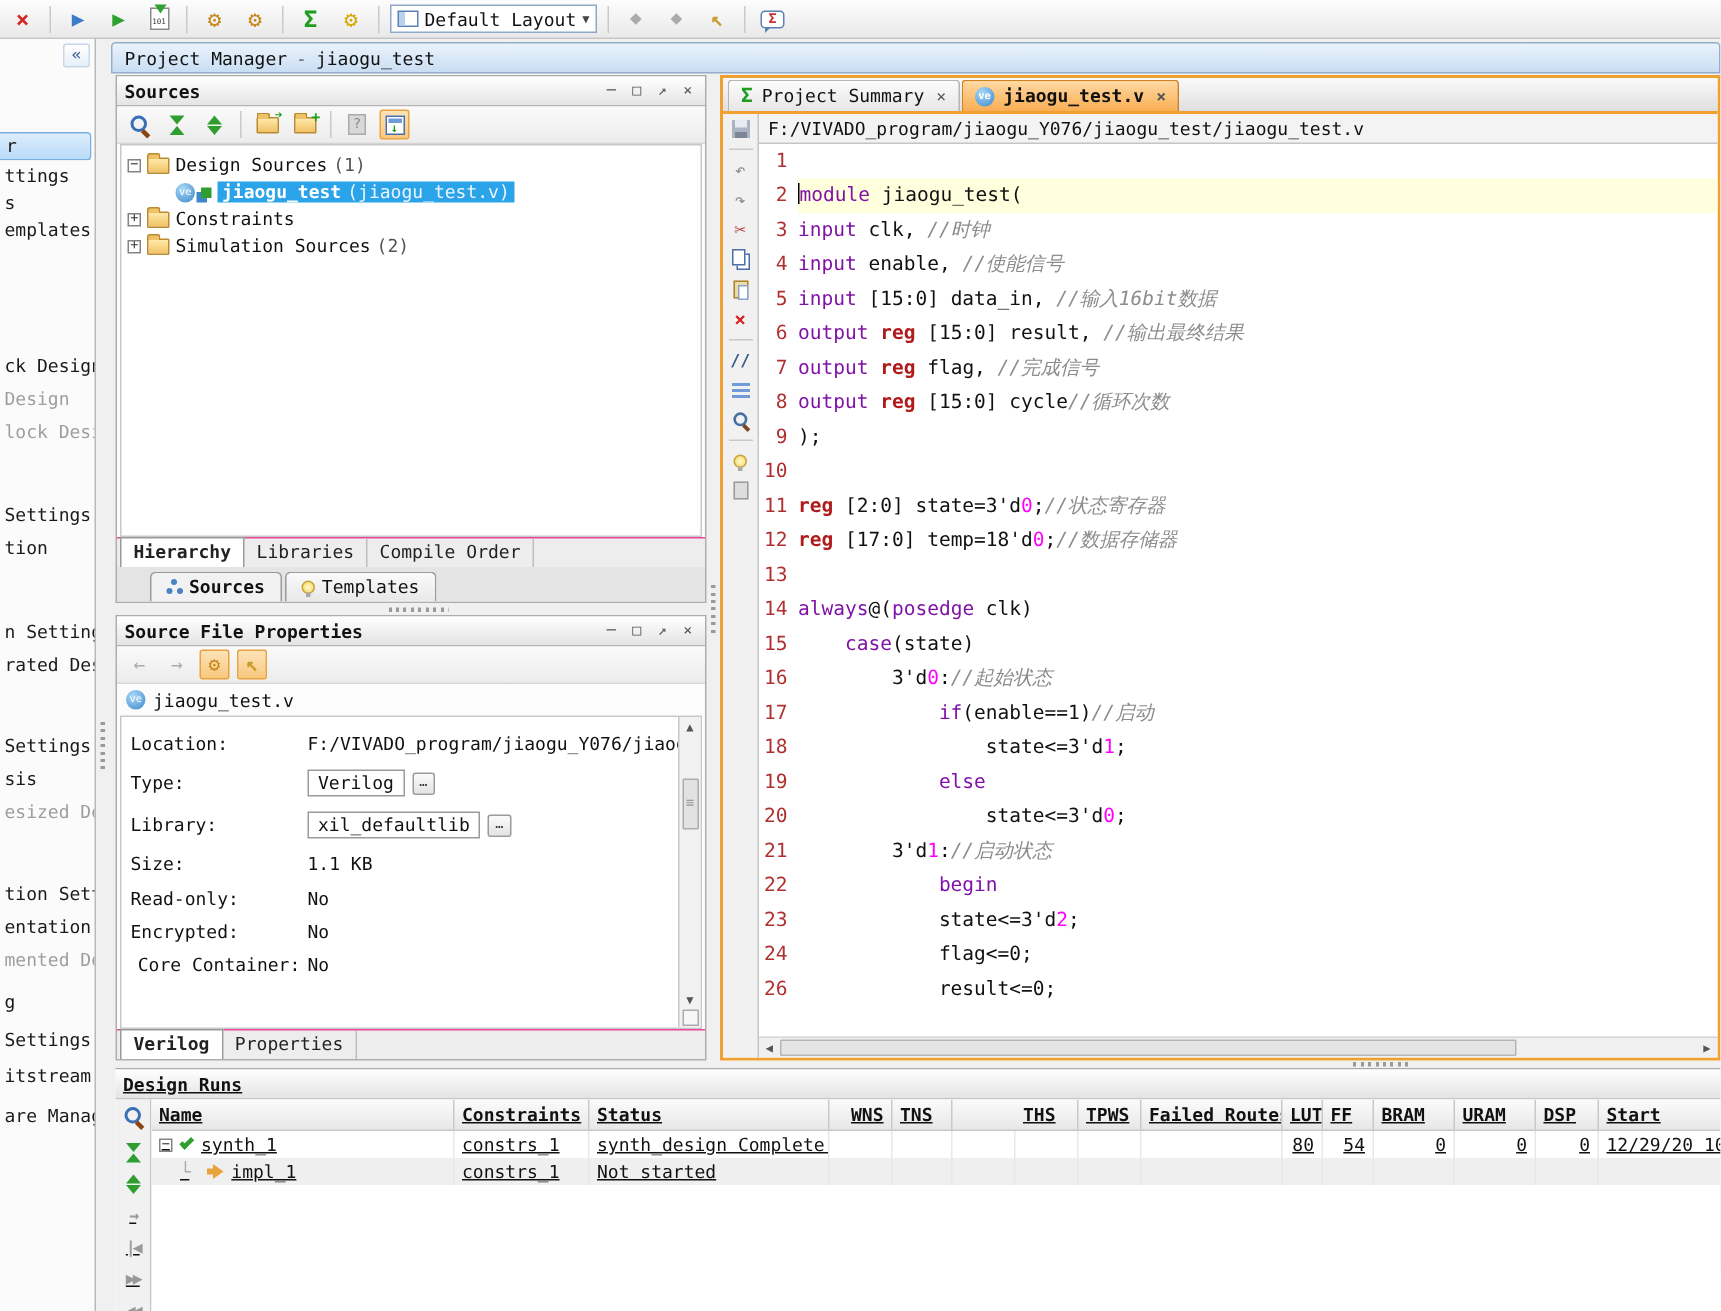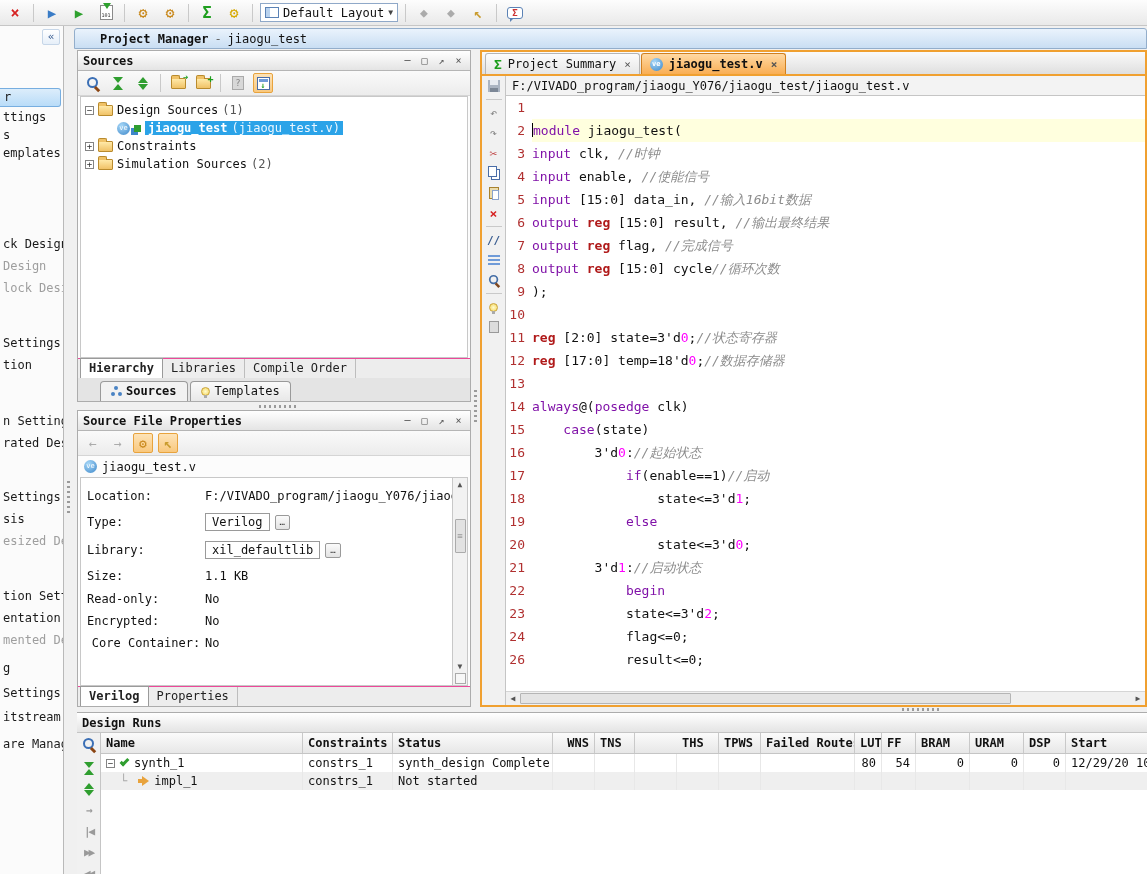--- a/index.html
+++ b/index.html
@@ -36,21 +36,21 @@
   .fn-collapse{position:absolute;top:3px;right:3px;width:18px;height:16px;border:1px solid #C6D6E8;border-radius:2px;background:linear-gradient(#FFF,#E6EFF9);text-align:center;line-height:14px;color:#35598E;font-size:11px;}
   .fn-item{position:absolute;left:3px;white-space:nowrap;font-size:12px;color:#1a1a1a;}
   .fn-item.gray{color:#9E9E9E;}
   .fn-item.sel{left:0;padding:1px 4px 2px 4px;background:linear-gradient(#DCEDFB,#B9DCF8);border:1px solid #77AEE0;border-left:none;border-radius:0 3px 3px 0;width:61px;}
   .fn-splitter{width:10px;flex:none;background:#F0F0F0;position:relative;}
   .vdots{position:absolute;top:455px;left:3px;width:3px;height:34px;background:repeating-linear-gradient(#9A9A9A 0 2px,transparent 2px 5px);}
 
   .content{flex:1;display:flex;flex-direction:column;min-width:0;}
   .pm-header{height:21px;flex:none;margin:2px 0 1px 0;border:1px solid #93AECB;border-radius:3px 3px 0 0;
     background:linear-gradient(#EAF3FC,#C9DEF3);display:flex;align-items:center;padding:0 8px;gap:6px;}
-  .pm-title{font-weight:bold;margin-left:17px;}
+  .pm-title{font-weight:normal;}
   .pm-dash{color:#666;}
 
   .cols{flex:1;display:flex;min-height:0;position:relative;}
   .leftcol{width:394px;flex:none;display:flex;flex-direction:column;margin-left:3px;min-height:0;}
   .vsplit{width:9px;flex:none;position:relative;}
   .vsplit .vdots{top:340px;left:3px;}
 
   
   .panel{background:#FCFCFC;border:1px solid #ACACAC;display:flex;flex-direction:column;min-height:0;}
   .ptitle{height:20px;flex:none;background:linear-gradient(#FFFFFF,#E4E4E4);border-bottom:1px solid #B5B5B5;
@@ -160,21 +160,21 @@
   .tok-num{color:#F0F;}
   .tok-cmt{color:#8C8C8C;font-style:italic;}
   .hscroll{grid-row:3;grid-column:2;background:#F0F0F0;border-top:1px solid #D5D5D5;display:flex;align-items:center;}
   .harrow{width:14px;height:13px;font-size:8px;color:#555;text-align:center;line-height:13px;flex:none;}
   .hthumb{height:11px;flex:1;margin-right:120px;background:#E4E4E4;border:1px solid #B5B5B5;border-radius:1px;}
 
   .gap-splitter{height:5px;flex:none;position:relative;}
   .gap-splitter .hdots{left:auto;right:205px;top:1px;}
 
   
-  .runs{height:162px;flex:none;display:flex;flex-direction:column;margin-left:3px;border-top:1px solid #ACACAC;background:#FCFCFC;}
+  .runs{height:162px;flex:none;display:flex;flex-direction:column;margin-left:3px;border-top:1px solid #ACACAC;background:#FCFCFC;text-decoration:underline;}
   .runs .ptitle{border:none;border-bottom:1px solid #C5C5C5;}
   .runs-body{flex:1;display:flex;min-height:0;}
   .runs-tools{width:24px;flex:none;background:#F1F1F1;border-right:1px solid #C5C5C5;display:flex;flex-direction:column;align-items:center;padding-top:4px;gap:8px;}
   .rt-gray{color:#9A9A9A;font-size:11px;font-weight:bold;letter-spacing:-2px;}
   .runs-table{flex:1;overflow:hidden;background:#fff;}
   .dr-row{display:flex;height:18px;line-height:18px;white-space:nowrap;}
   .dr-row.head{height:21px;line-height:21px;background:linear-gradient(#FBFBFB,#E7E7E7);border-bottom:1px solid #C5C5C5;font-weight:bold;}
   .dr-row.shade{background:#EFEFEF;}
   .dr-cell{flex:none;overflow:hidden;padding:0 5px;border-right:1px solid #E8E8E8;}
   .head .dr-cell{border-right:1px solid #C9C9C9;}

